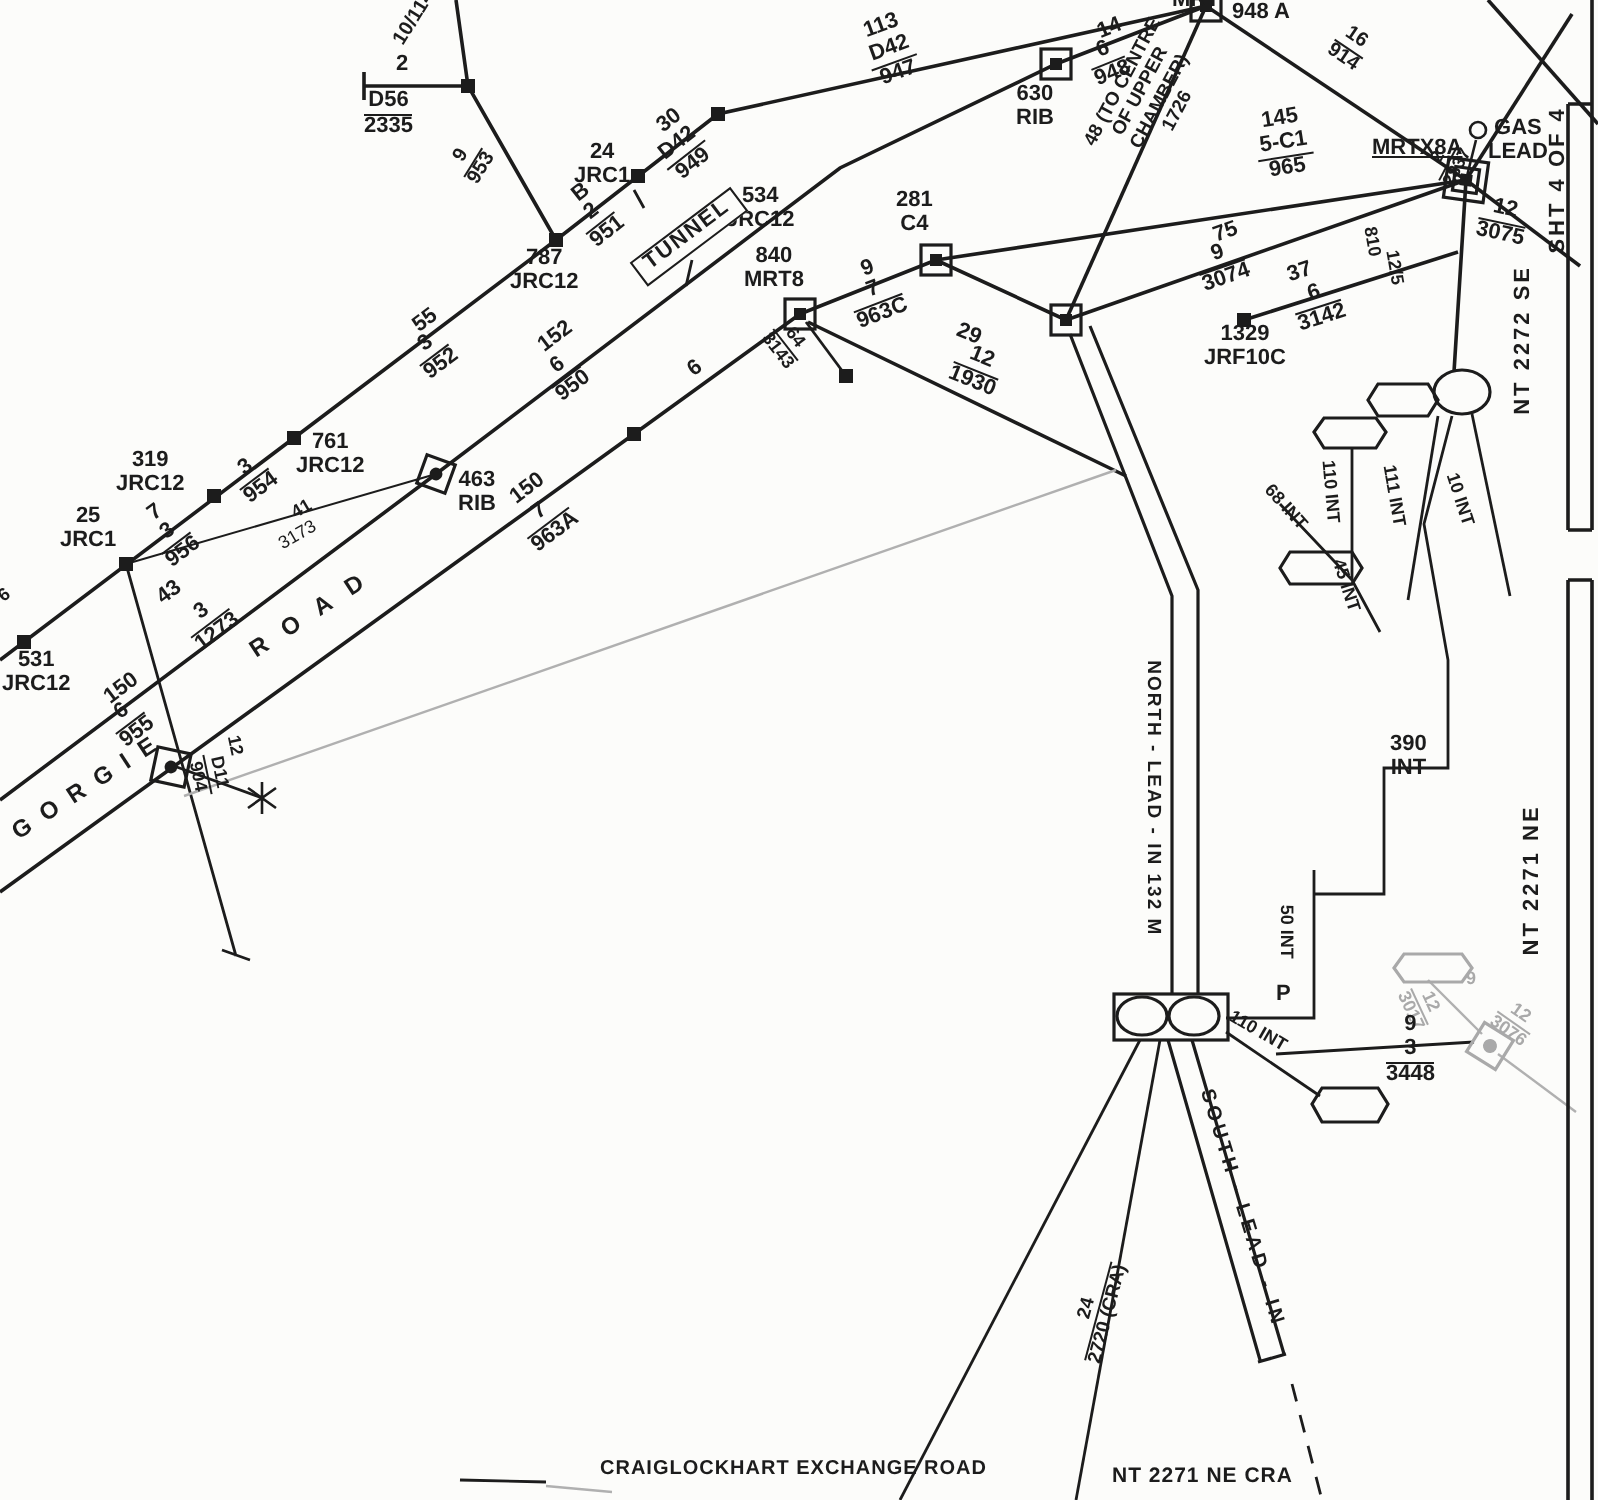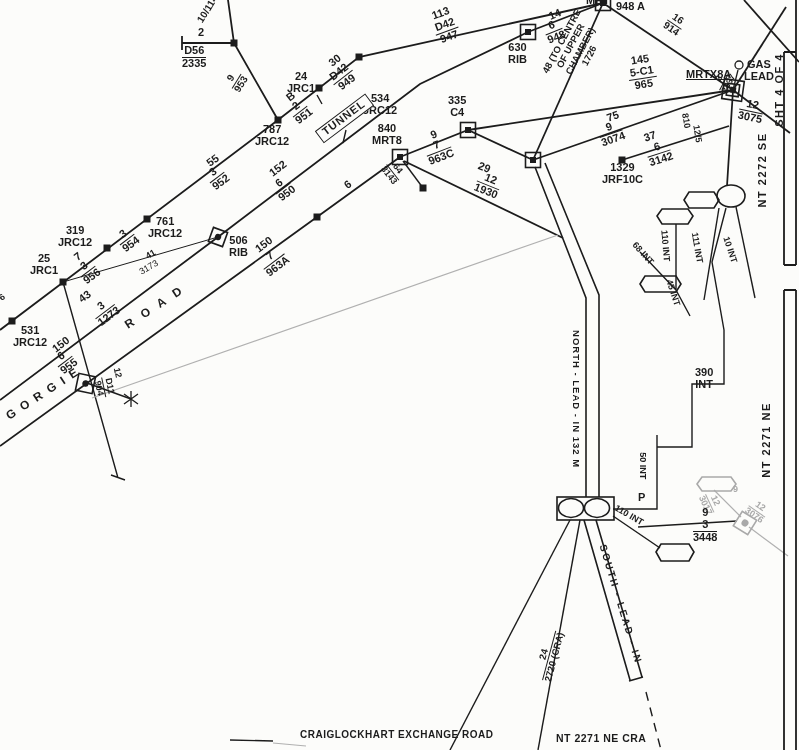--- a/index.html
+++ b/index.html
@@ -281,21 +281,21 @@
       </div>
       <div class="lbl" style="left: 372px; top: 123px;">
         <div class="t">840</div>
         <div class="t">MRT8</div>
       </div>
       <div class="lbl" style="left: 383px; top: 162px; transform: rotate(52deg); font-size: 9px;">
         <div class="n">64</div>
         <div class="d">3143</div>
       </div>
       <div class="lbl" style="left: 448px; top: 95px;">
-        <div class="t">335</div>
+        <div class="t">281</div>
         <div class="t">C4</div>
       </div>
       <div class="lbl" style="left: 269px; top: 163px; transform: rotate(-37deg);">
         <div class="t">152</div>
       </div>
       <div class="lbl" style="left: 274px; top: 176px; transform: rotate(-37deg);">
         <div class="n">6</div>
         <div class="d">950</div>
       </div>
       <div class="lbl" style="left: 345px; top: 179px; transform: rotate(-37deg);">
@@ -325,21 +325,21 @@
         <div class="t">JRC1</div>
       </div>
       <div class="lbl" style="left: 75px; top: 251px; transform: rotate(-37deg);">
         <div class="t">7</div>
       </div>
       <div class="lbl" style="left: 79px; top: 259px; transform: rotate(-37deg);">
         <div class="n">3</div>
         <div class="d">956</div>
       </div>
       <div class="lbl" style="left: 229px; top: 235px;">
-        <div class="t">506</div>
+        <div class="t">463</div>
         <div class="t">RIB</div>
       </div>
       <div class="lbl" style="left: 146px; top: 250px; transform: rotate(-30deg); font-size: 9px;">
         <div class="t">41</div>
       </div>
       <div class="lbl thin" style="left: 139px; top: 263px; transform: rotate(-30deg); font-size: 9px;">
         <div class="t">3173</div>
       </div>
       <div class="lbl" style="left: 255px; top: 239px; transform: rotate(-37deg);">
         <div class="t">150</div>
@@ -348,21 +348,21 @@
         <div class="n">7</div>
         <div class="d">963A</div>
       </div>
       <div class="lbl" style="left: 79px; top: 291px; transform: rotate(-37deg);">
         <div class="t">43</div>
       </div>
       <div class="lbl" style="left: 93px; top: 299px; transform: rotate(-37deg);">
         <div class="n">3</div>
         <div class="d">1273</div>
       </div>
-      <div class="lbl" style="left: 1px; top: 325px; margin-left: 12px;">
+      <div class="lbl" style="left: 1px; top: 325px;">
         <div class="t">531</div>
         <div class="t">JRC12</div>
       </div>
       <div class="lbl" style="left: 0px; top: 293px; transform: rotate(-37deg); font-size: 9px;">
         <div class="t">6</div>
       </div>
       <div class="lbl" style="left: 52px; top: 339px; transform: rotate(-37deg);">
         <div class="t">150</div>
       </div>
       <div class="lbl" style="left: 56px; top: 349px; transform: rotate(-37deg);">

